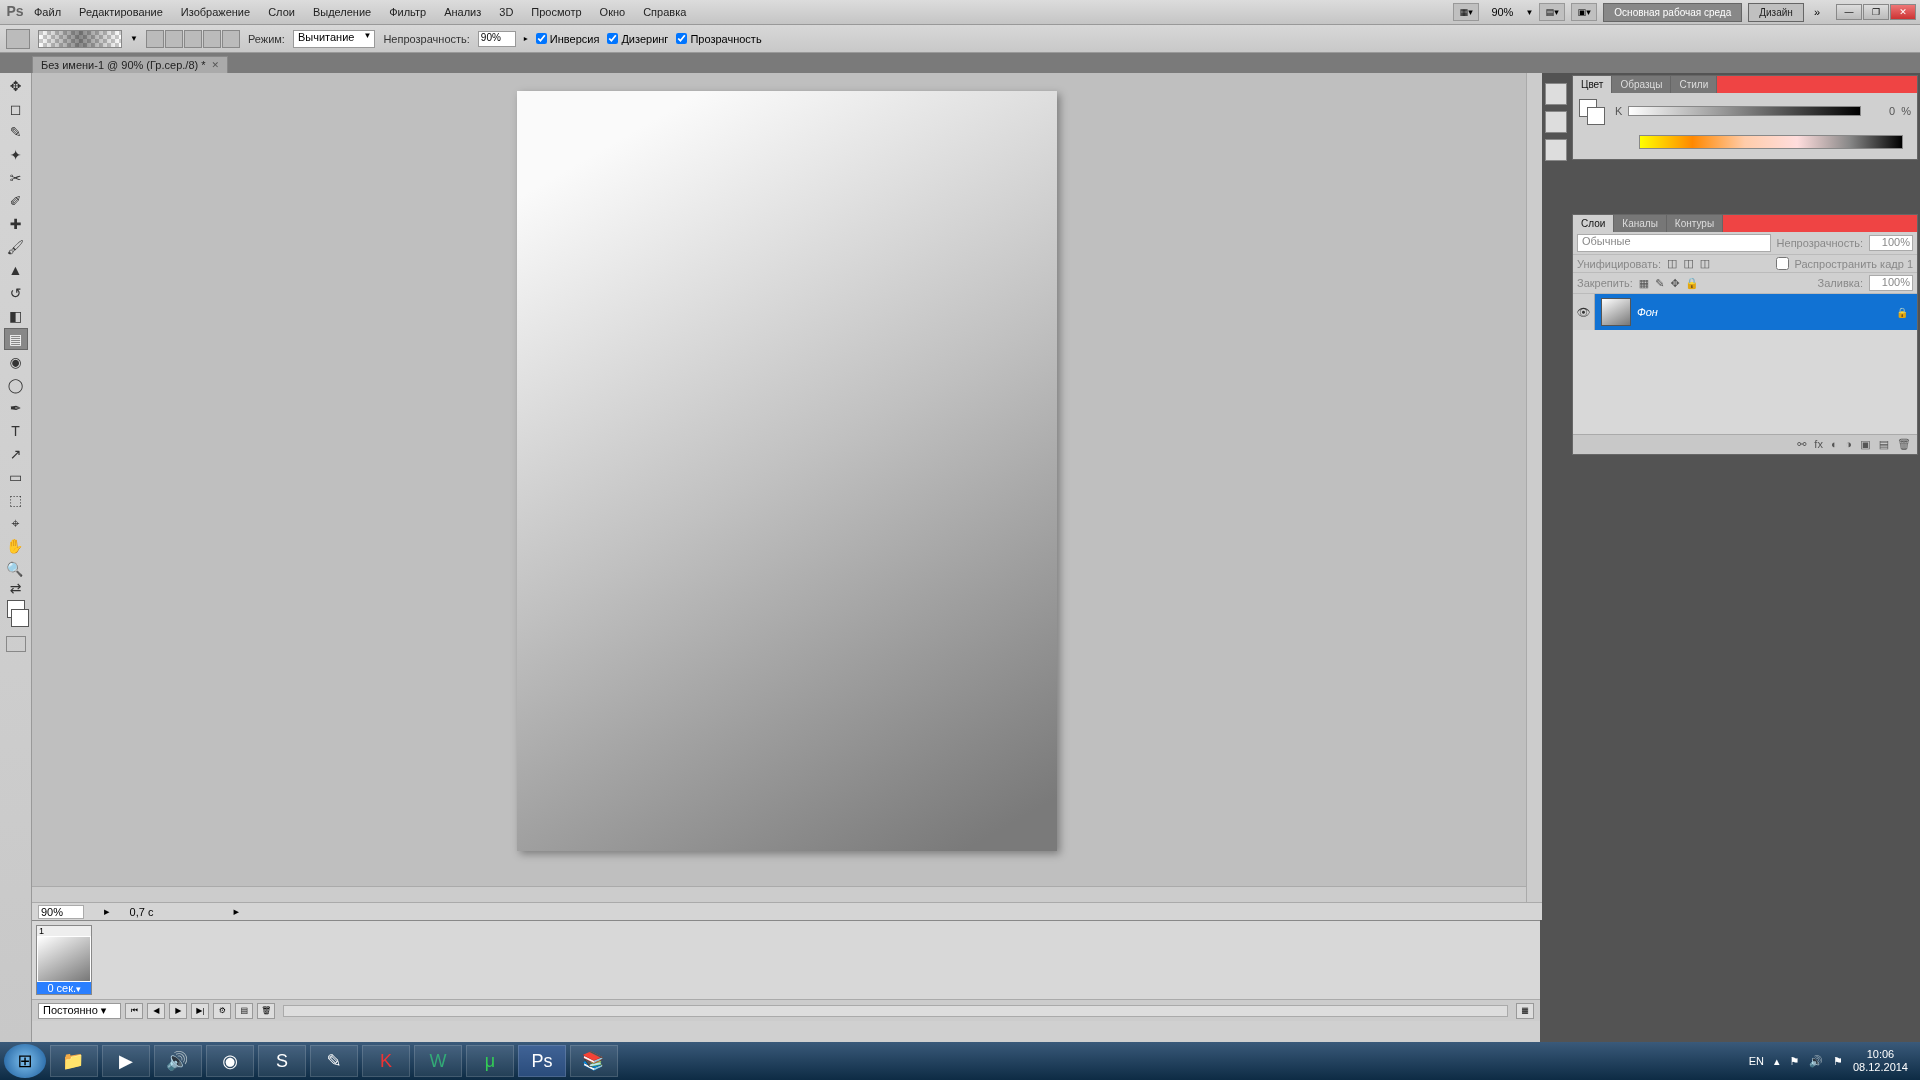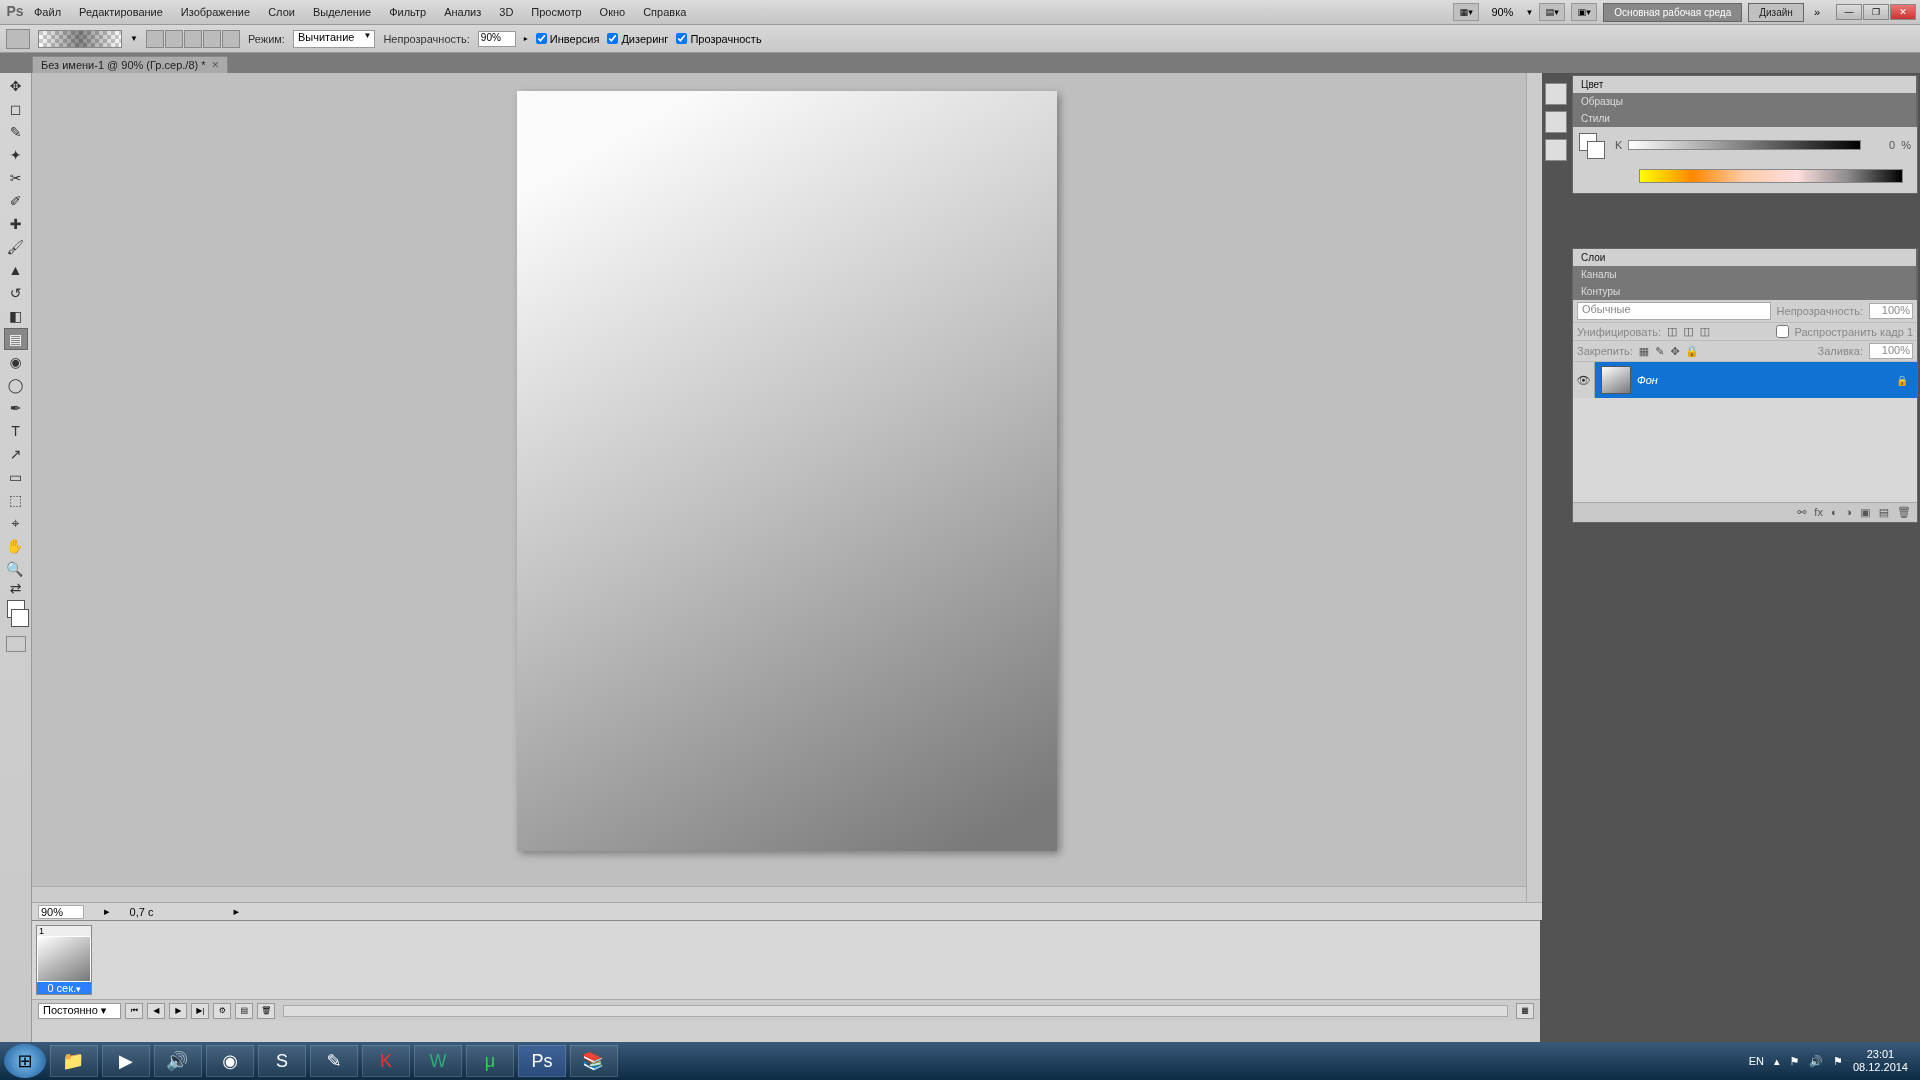--- a/index.html
+++ b/index.html
@@ -50,21 +50,21 @@
 .canvas-sb-v { position:absolute; right:0; top:0; bottom:18px; width:16px; background:#ccc; border-left:1px solid #aaa; }
 .canvas-sb-h { position:absolute; left:0; right:16px; bottom:18px; height:16px; background:#ccc; border-top:1px solid #aaa; }
 .status-strip { position:absolute; left:0; right:0; bottom:0; height:18px; background:#d5d5d5; border-top:1px solid #aaa; display:flex; align-items:center; font-size:10px; padding:0 6px; gap:20px; }
 .status-zoom { width:46px; background:#fff; border:1px solid #aaa; padding:0 2px; }
 
 
 .dock-gap { width:28px; background:#535353; display:flex; flex-direction:column; align-items:center; padding-top:10px; gap:6px; }
 .dock-icon { width:22px; height:22px; background:#ddd; border:1px solid #888; }
 .right-dock { width:350px; background:#535353; display:flex; flex-direction:column; }
 .panel { background:#d0d0d0; margin:2px; border:1px solid #666; }
-.panel-tabs { display:flex; background:#ef4444;flex-direction:column; }
+.panel-tabs { display:flex; background:#ef4444; }
 .panel-tab { padding:3px 8px; font-size:10px; background:#777; color:#ddd; border-right:1px solid #666; }
 .panel-tab.active { background:#d0d0d0; color:#111; }
 .panel-body { padding:6px; font-size:10px; color:#555; }
 
 .color-panel .swatches { display:inline-block; position:relative; width:30px; height:30px; }
 .color-panel .sw1 { position:absolute; width:18px; height:18px; background:#fff; border:1px solid #666; }
 .color-panel .sw2 { position:absolute; left:8px; top:8px; width:18px; height:18px; background:#fff; border:1px solid #666; }
 .k-slider { display:flex; align-items:center; gap:6px; margin-left:36px; margin-top:-26px; }
 .k-track { flex:1; height:10px; background:linear-gradient(90deg,#fff,#000); border:1px solid #888; position:relative; }
 .k-val { width:28px; text-align:right; }
@@ -335,17 +335,17 @@
   <div class="task-icon" style="color:#3c5;">μ</div>
   <div class="task-icon" style="background:rgba(80,120,200,0.4);">Ps</div>
   <div class="task-icon">📚</div>
   <div class="tray">
     <span>EN</span>
     <span>▴</span>
     <span>⚑</span>
     <span>🔊</span>
     <span>⚑</span>
     <div class="tray-clock">
-      <div>23:01</div>
+      <div>10:06</div>
       <div>08.12.2014</div>
     </div>
   </div>
 </div>
 
 </body></html>

